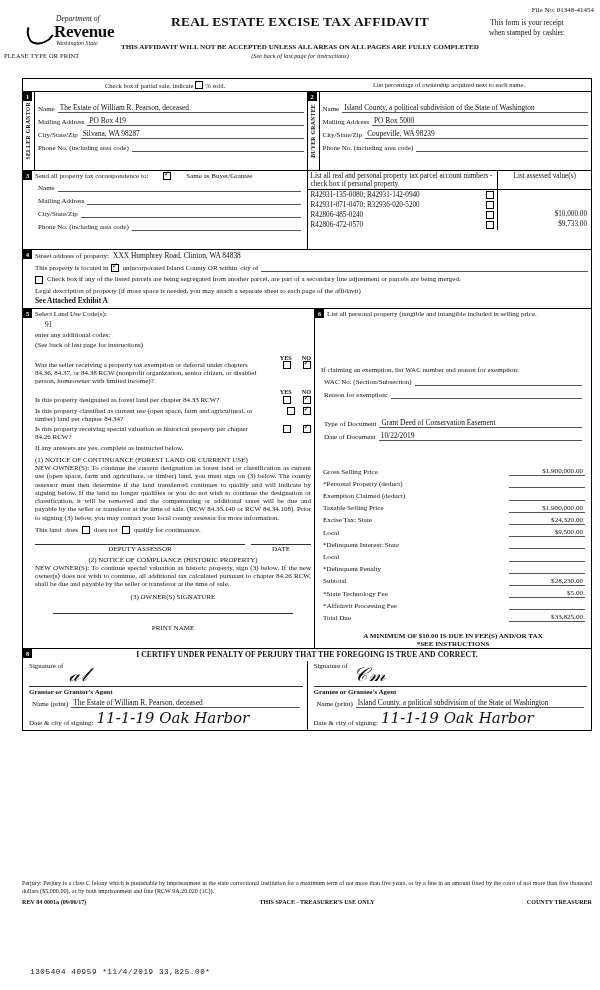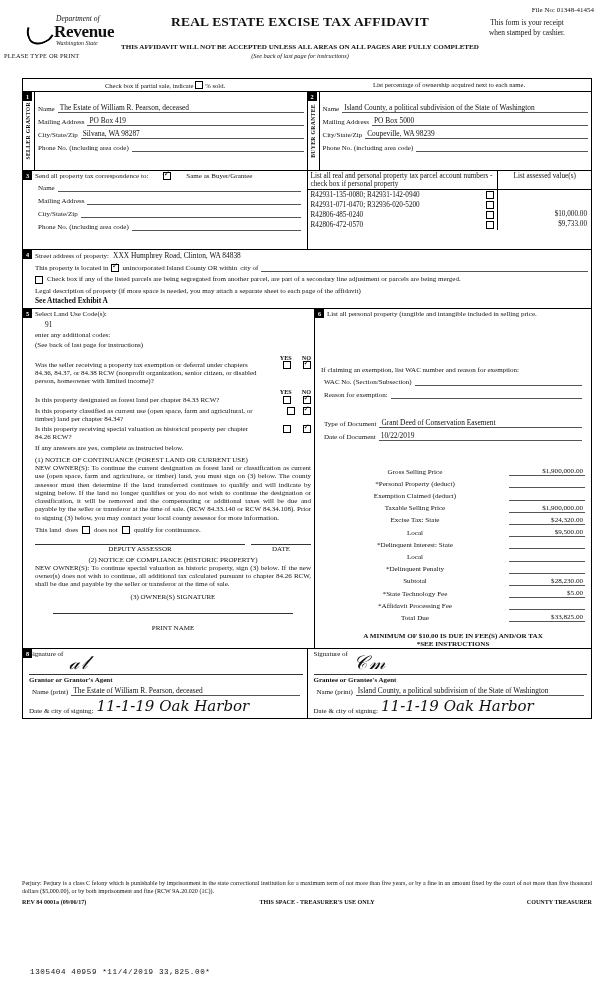--- a/index.html
+++ b/index.html
@@ -40,21 +40,21 @@
   .topstrip{font-size:6.6px;}
   .parcel{padding:1px 3px;display:flex;align-items:center;gap:4px;font-size:7.2px;}
   .handw{font-family:"DejaVu Serif",serif;font-size:15px;font-style:italic;}
   .sig{font-family:"DejaVu Serif",serif;}
   .money{text-align:right;padding-right:4px;}
   .footline{font-size:6.1px;line-height:1.3;}
   .bottomtxt{position:absolute;left:22px;right:8px;}
   .ocr{position:absolute;left:30px;bottom:14px;font-family:"Liberation Mono",monospace;font-size:7.6px;letter-spacing:.6px;}
   table.fin{width:100%;border-collapse:collapse;font-size:7.1px;}
   table.fin td{padding:0 2px;height:11.2px;vertical-align:bottom;}
-  table.fin td.lab{text-align:center;white-space:nowrap;}
+  table.fin td.lab{text-align:left;white-space:nowrap;}
   table.fin td.amt{width:72px;border-bottom:.7px solid #555;text-align:right;}
 </style>
 </head>
 <body>
 
 <div class="page">
 
   <div class="hdr">
     <div class="fileno">
       <span>File No:</span>
@@ -388,20 +388,21 @@
           </tbody>
             </table>
           <div class="center b" style="margin-top:10px;font-size:7.1px;">A MINIMUM OF $10.00 IS DUE IN FEE(S) AND/OR TAX</div>
           <div class="center b" style="font-size:7.1px;">*SEE INSTRUCTIONS</div>
         </div>
       </div>
     </div>
 
     <div class="cell bt" style="position:relative;">
       <div class="num">8</div>
+      <div class="center b" style="padding:1px 0 2px 0;font-size:7.6px;letter-spacing:.1px;">I CERTIFY UNDER PENALTY OF PERJURY THAT THE FOREGOING IS TRUE AND CORRECT.</div>
       <div class="row">
         <div class="cell br" style="width:50%;padding:1px 4px 3px 6px;">
           <div class="lbl">Signature of</div>
           <div style="position:relative;height:16px;">
             <span class="sig" style="position:absolute;left:40px;top:-7px;font-size:19px;font-style:italic;">𝒶 𝓁</span>
           </div>
           <div class="lbl b" style="border-top:.8px solid #333;padding-top:1px;">Grantor or Grantor's Agent</div>
           <div class="line">
             <span class="lbl">Name (print)</span>
             <span class="ul val">The Estate of William R. Pearson, deceased</span>

